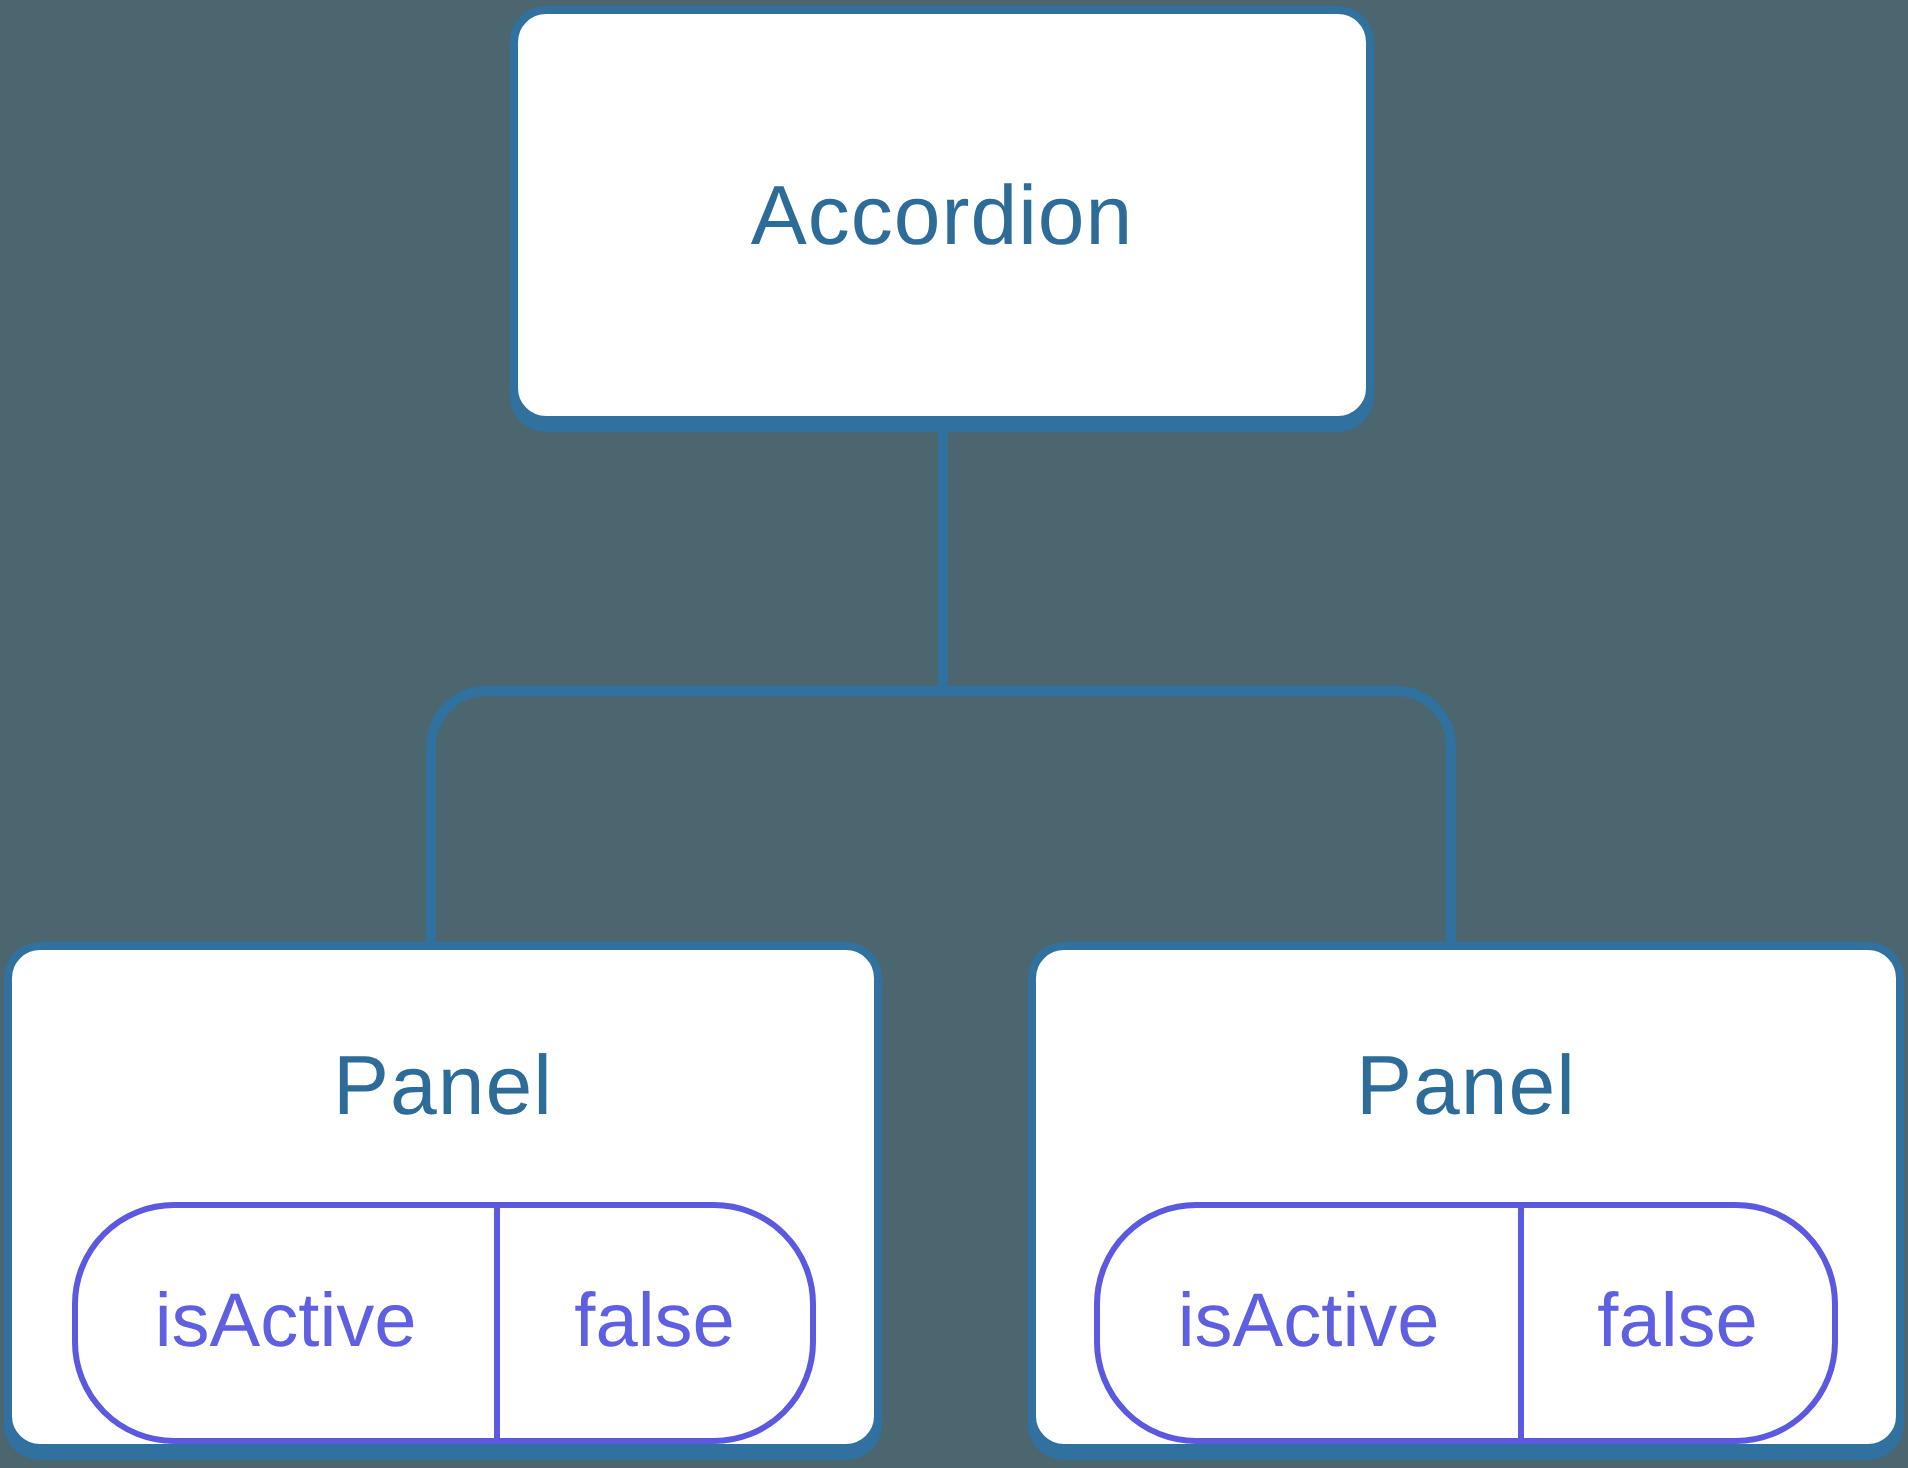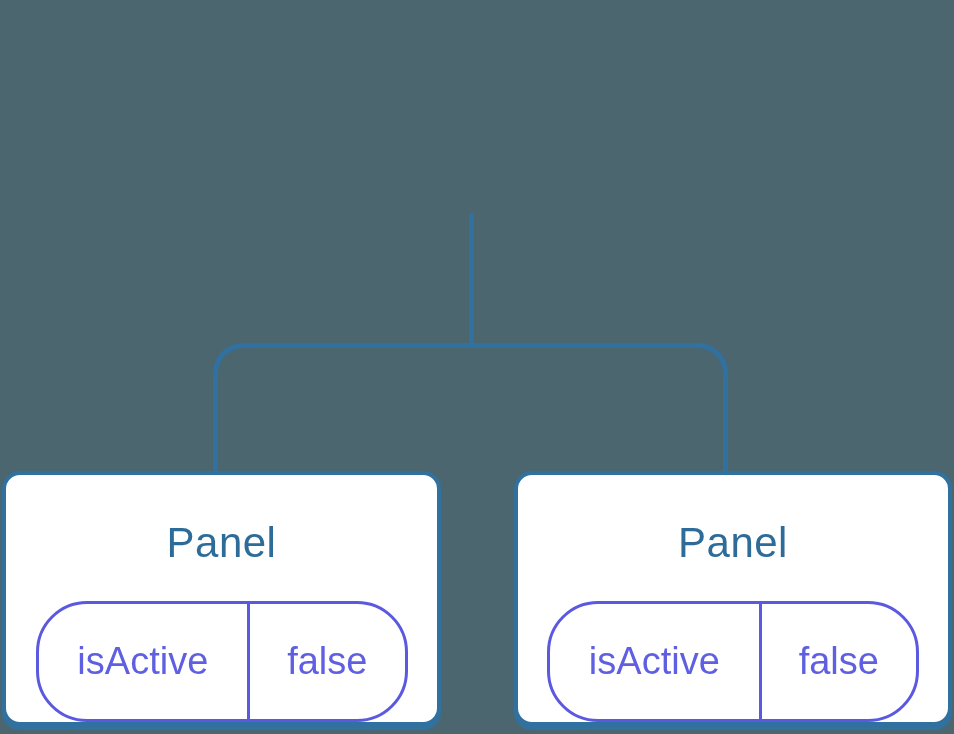--- a/index.html
+++ b/index.html
@@ -109,20 +109,23 @@
   }
 </style>
 </head>
 <body>
 
 <div class="stage">
 
   <div class="connector-stem"></div>
   <div class="connector-bracket"></div>
 
+  <div class="node node-root">
+    <span class="node-label">Accordion</span>
+  </div>
 
   <div class="node node-panel panel-left">
     <span class="panel-title">Panel</span>
     <div class="state-pill">
       <span class="pill-cell pill-name">isActive</span>
       <span class="pill-divider"></span>
       <span class="pill-cell pill-value">false</span>
     </div>
   </div>
 

